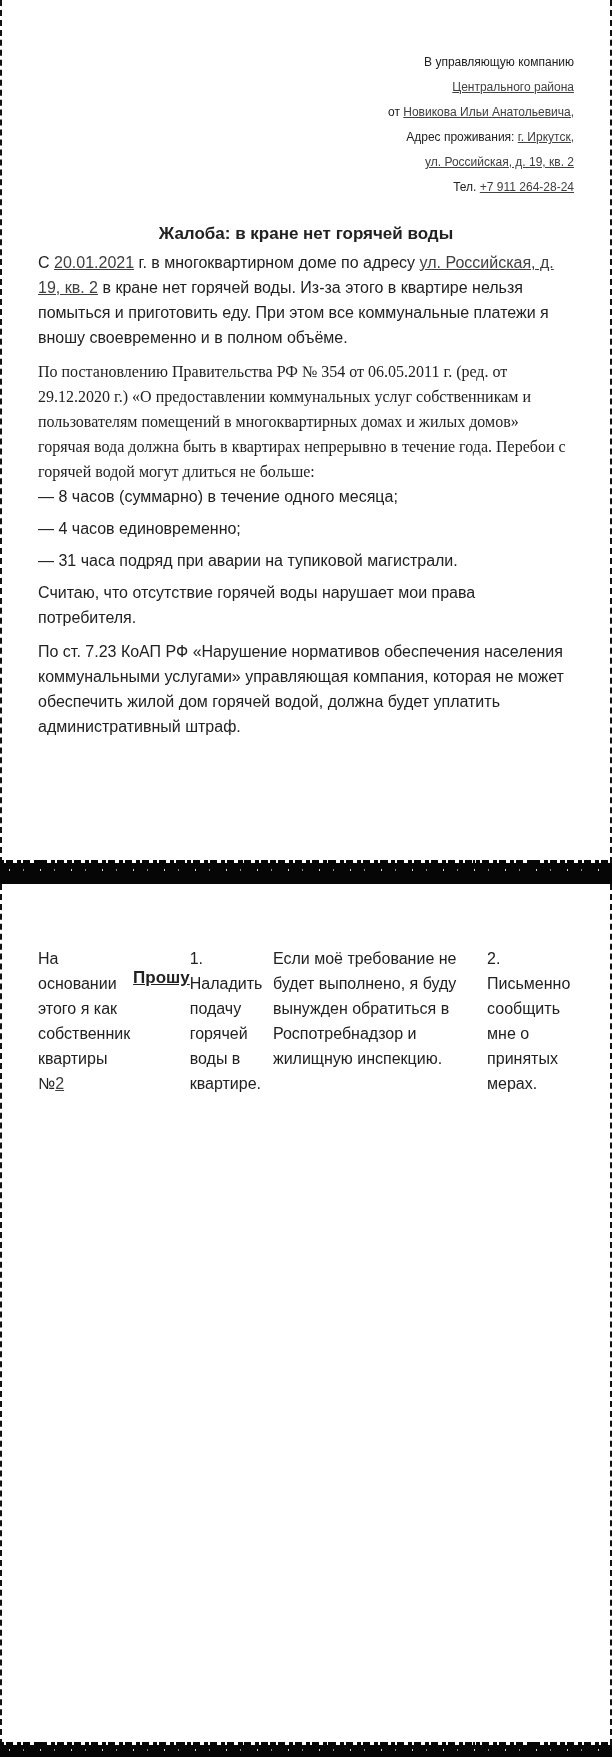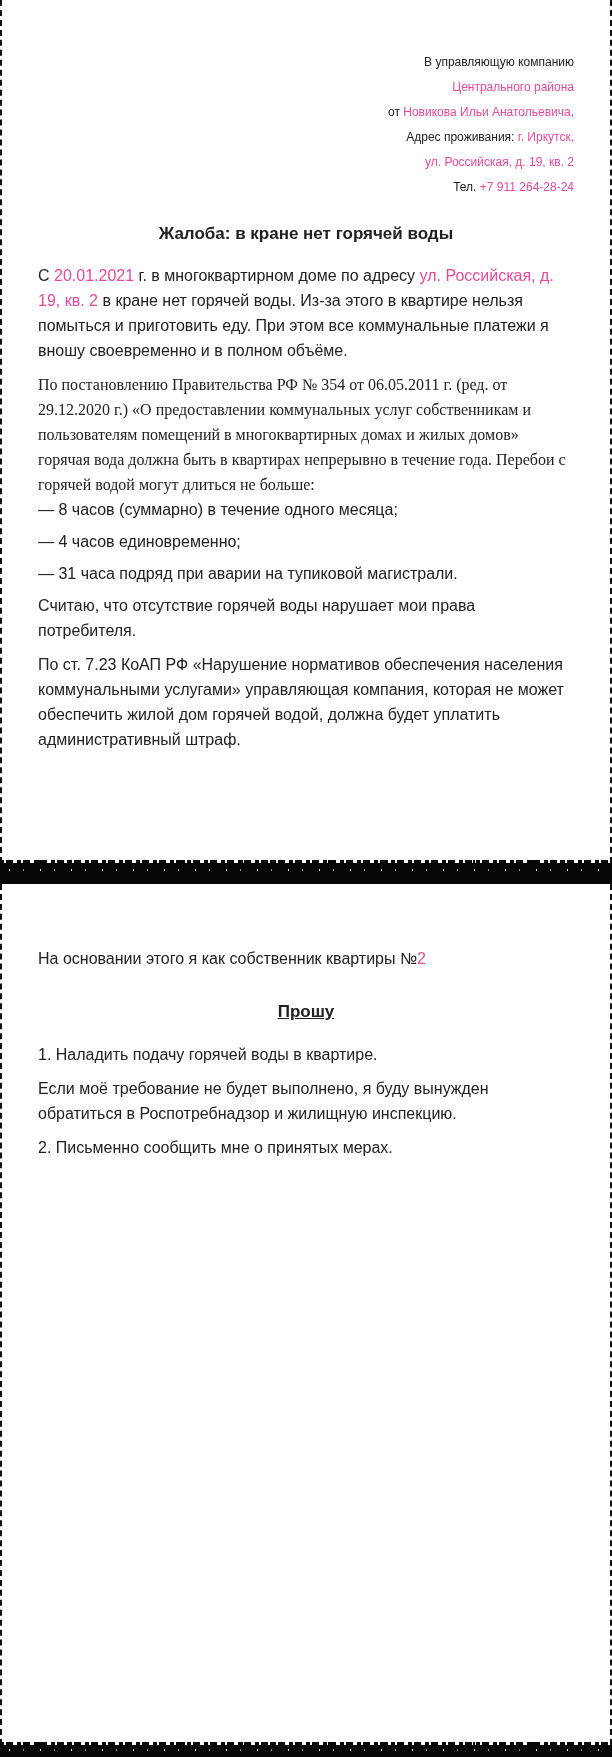--- a/index.html
+++ b/index.html
@@ -14,21 +14,21 @@
 
   
   .page {
     box-sizing: border-box;
     border-left: 2px dashed #111;
     border-right: 2px dashed #111;
     background: #fff;
     overflow: hidden;
   }
   .page1 { height: 863px; padding: 50px 36px 0 36px; }
-  .page2 { height: 861px; padding: 62px 36px 68px 36px; display: flex; flex-direction: column; }
+  .page2 { height: 861px; padding: 62px 36px 68px 36px; display: flex; flex-direction: row; }
 
   
   .tear { height: 21px; background: #060606; position: relative; }
   .tear::before {
     content: ""; position: absolute; left: 0; right: 0; top: -3px; height: 3px;
     background:
       repeating-linear-gradient(90deg, #060606 0 4px, transparent 4px 6px, #060606 6px 13px, transparent 13px 17px),
       repeating-linear-gradient(90deg, transparent 0 9px, #060606 9px 11px, transparent 11px 29px);
   }
   .tear::after {
@@ -36,25 +36,25 @@
     background: repeating-linear-gradient(90deg,
       transparent 0 9px, rgba(255,255,255,.85) 9px 10px,
       transparent 10px 23px, rgba(255,255,255,.55) 23px 24px,
       transparent 24px 31px);
   }
   .tear.bottom { height: 12px; }
   .tear.bottom::after { top: 4px; }
 
   
   .recipient { text-align: right; font-size: 12px; line-height: 25px; }
-  .accent { color: #ec4899; }
+  .accent { color: #404040; text-decoration: underline; }
 
   .title {
     font-size: 17px; font-weight: 700; text-align: center;
-    margin: 22px 0 17px 0; line-height: 24px;
+    margin: 22px 0 4px 0; line-height: 24px;
   }
   .para { font-size: 16px; line-height: 25px; margin: 0 0 9px 0; }
   .para.law { margin-bottom: 0; font-family: Liberation Serif, serif; }
   .para.list-item { margin: 0 0 7px 0; }
 
   .subheading {
     font-size: 17px; font-weight: 700; text-align: center;
     margin: 20px 0 18px 0; line-height: 24px; text-decoration: underline;
   }
 

